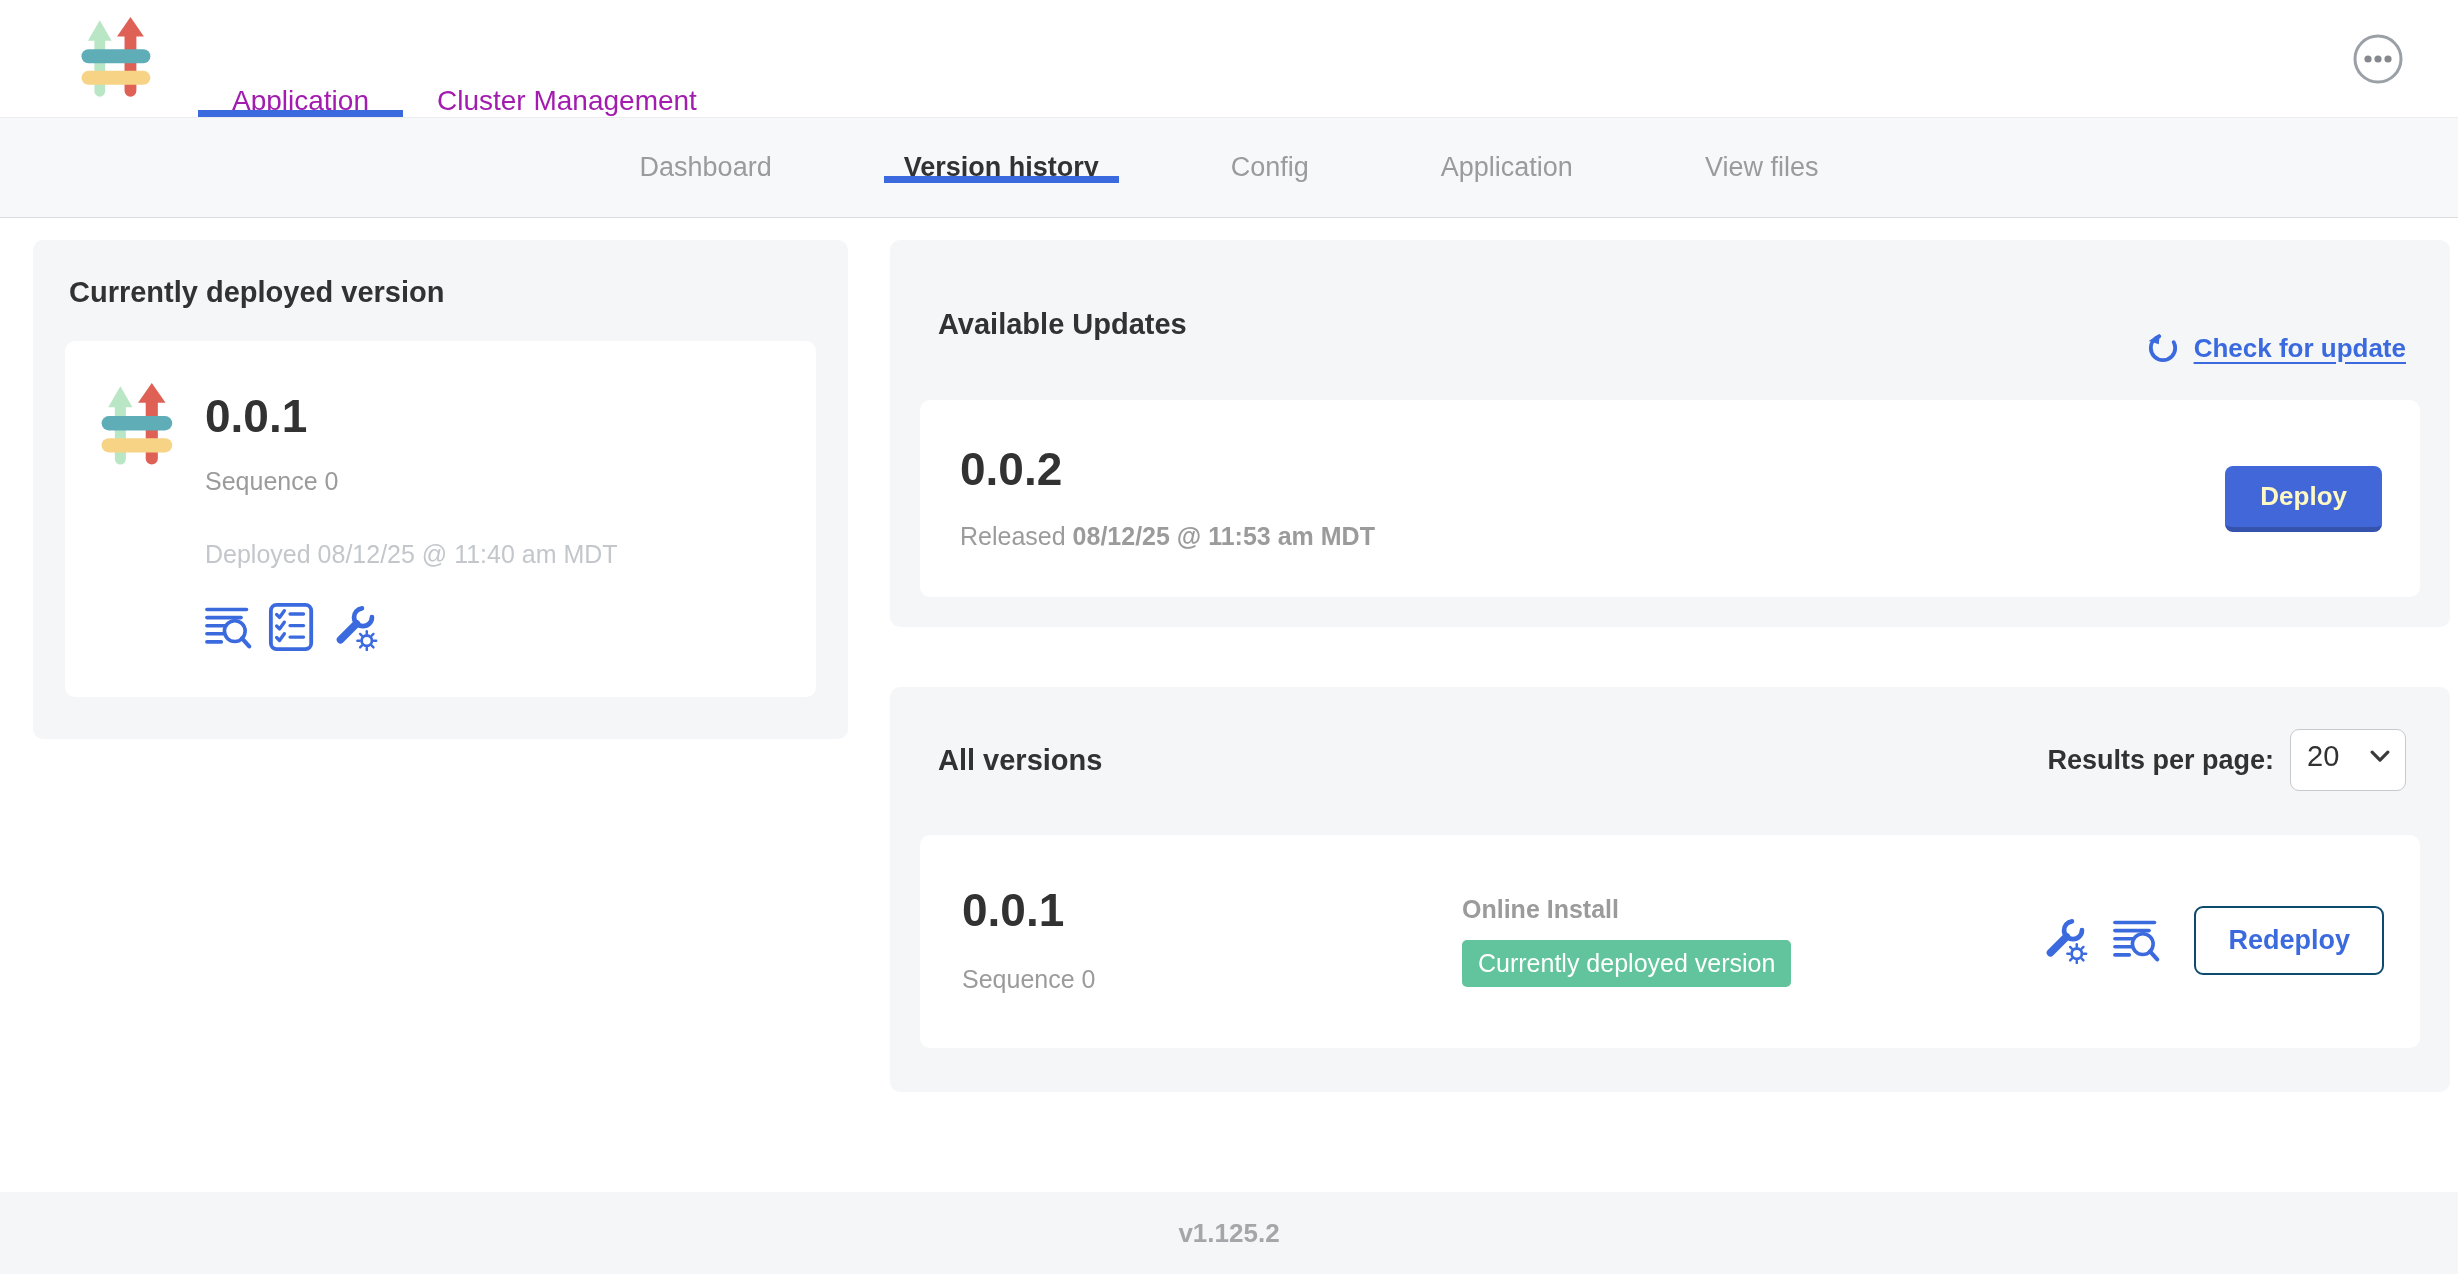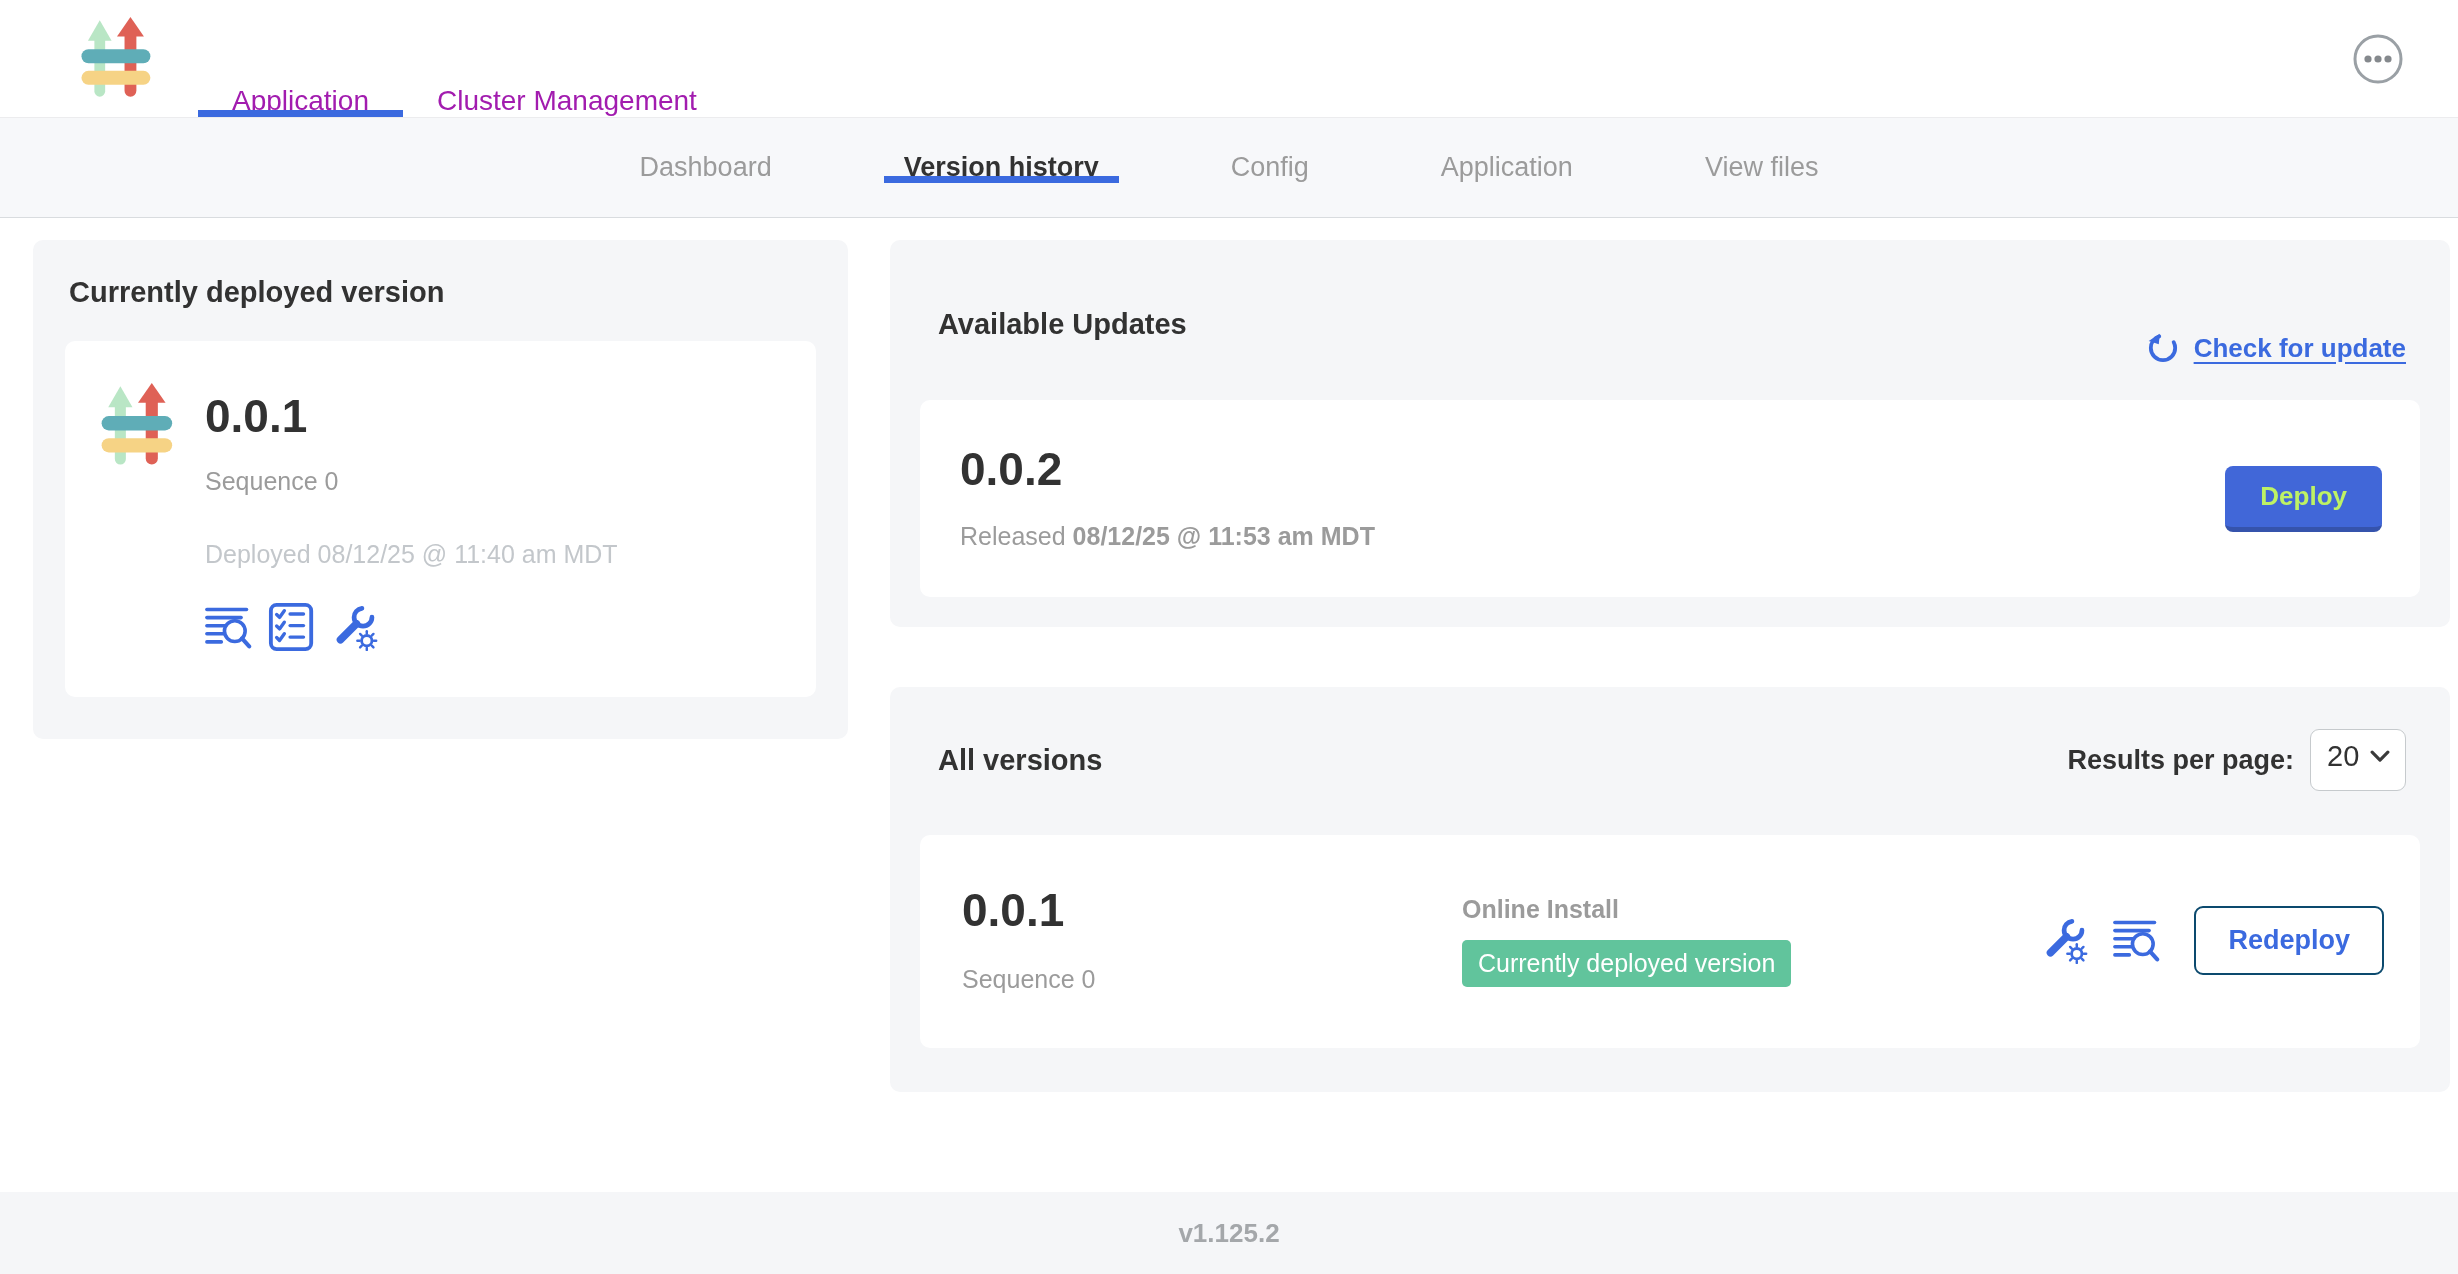--- a/index.html
+++ b/index.html
@@ -36,26 +36,26 @@
   
   .right-col{margin-left:42px;flex:1;margin-right:8px;display:flex;flex-direction:column;gap:60px;}
   .panel-head{display:flex;justify-content:space-between;align-items:center;padding:12px 14px 0 18px;}
   .check-link{display:flex;align-items:center;gap:13px;color:#3b6adf;font-size:26px;font-weight:600;text-decoration:none;cursor:pointer;margin-top:48px;}
   .check-link .lbl{text-decoration:underline;text-underline-offset:5px;}
   .updates-panel{padding:30px;}
   .update-card{margin-top:34px;background:#fff;border-radius:10px;padding:46px 38px 46px 40px;display:flex;align-items:center;justify-content:space-between;}
   .upd-version{font-size:46px;font-weight:700;line-height:1;}
   .upd-released{margin-top:30px;font-size:25px;color:#9b9b9b;}
   .upd-released b{font-weight:700;}
-  .deploy-btn{background:#4167d8;border:none;border-bottom:5px solid #3553ac;border-radius:8px;color:#bef264;
+  .deploy-btn{background:#4167d8;border:none;border-bottom:5px solid #3553ac;border-radius:8px;color:#fef9c3;
     font-family:inherit;font-size:26px;font-weight:700;padding:15px 35px;cursor:pointer;}
   
   .versions-panel{padding:30px 30px 44px;}
   .rpp{display:flex;align-items:center;gap:16px;font-size:27px;font-weight:600;color:#323232;}
-  .rpp-select{width:96px;height:62px;background:#fff;border:1px solid #c6cacd;border-radius:9px;box-sizing:border-box;
+  .rpp-select{width:116px;height:62px;background:#fff;border:1px solid #c6cacd;border-radius:9px;box-sizing:border-box;
     display:flex;align-items:center;justify-content:space-between;padding:0 15px 8px 16px;font-size:29px;font-weight:400;cursor:pointer;}
   .version-row{margin-top:44px;background:#fff;border-radius:10px;padding:52px 28px 54px 42px;display:flex;align-items:center;}
   .vr-left{width:500px;flex:none;}
   .vr-version{font-size:46px;font-weight:700;line-height:1;}
   .vr-seq{font-size:25px;color:#9b9b9b;margin-top:32px;}
   .vr-mid{flex:1;}
   .vr-type{font-size:25px;font-weight:600;color:#9b9b9b;}
   .vr-badge{display:inline-block;margin-top:16px;background:#61c49c;color:#fff;font-size:25px;padding:9px 16px;border-radius:5px;}
   .vr-actions{display:flex;align-items:center;gap:24px;margin-right:8px;}
   .redeploy-btn{background:#fff;border:2px solid #0c4a6e;border-radius:9px;color:#3b6adf;

